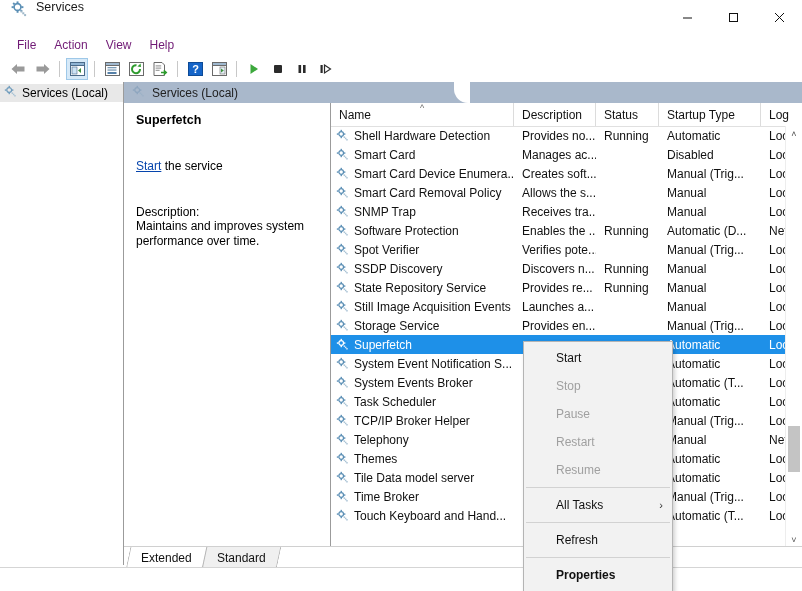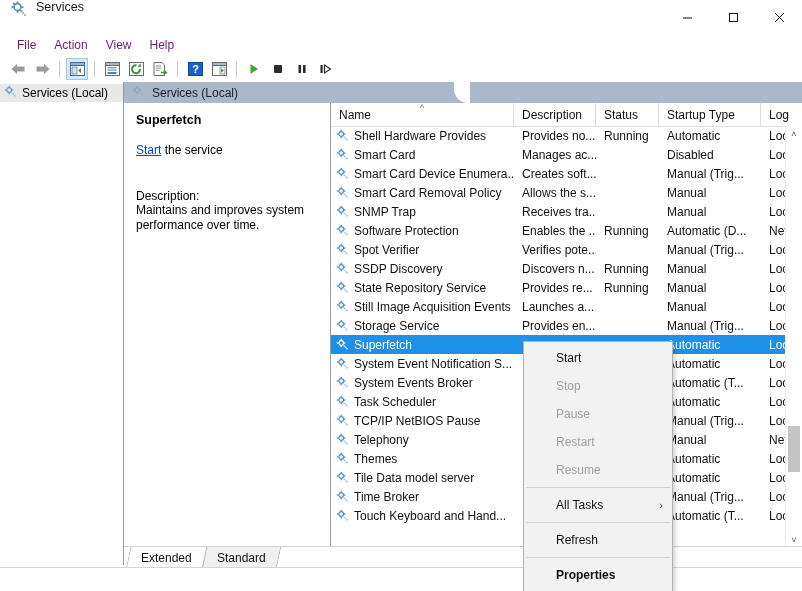--- a/index.html
+++ b/index.html
@@ -43,21 +43,21 @@
   .pane-header .hdr-lbl{font-size:12px;color:#222;margin-left:7px;}
   .hdr-curve{position:absolute;left:330px;top:0;width:16px;height:21px;background:#ffffff;
              border-bottom-left-radius:14px;}
 
   .pane-split{position:absolute;top:21px;left:0;right:0;bottom:0;display:flex;}
 
   
   .detail{width:207px;box-sizing:border-box;padding:10px 12px 0 12px;background:#ffffff;
           border-right:1px solid #9b9b9b;}
   .detail h2{margin:0 0 0 0;font-size:12.5px;font-weight:bold;}
-  .detail .startline{margin-top:16px;font-size:12px;}
+  .detail .startline{margin-top:32px;font-size:12px;}
   .detail .startline a{color:#0645ad;text-decoration:underline;cursor:pointer;}
   .detail .desc-title{margin-top:32px;font-size:12px;}
   .detail .desc-body{font-size:12px;line-height:15px;}
 
   
   .list-wrap{flex:1;position:relative;background:#ffffff;overflow:hidden;}
   .lv-header{display:flex;height:23px;background:#ffffff;border-bottom:1px solid #e0e0e0;
              position:relative;}
   .lv-header .col{position:relative;display:flex;align-items:center;font-size:12px;color:#111;
                   padding-left:8px;box-sizing:border-box;border-right:1px solid #dcdcdc;height:23px;}
@@ -339,21 +339,21 @@
                         <rect x="4.9" y="8.2" width="1.5" height="1.7"></rect>
                         <rect x="0.9" y="4.7" width="1.7" height="1.5"></rect>
                         <rect x="8.4" y="4.7" width="1.7" height="1.5"></rect>
                       </g>
                       <g fill="#a9c2d4">
                         <rect x="8.2" y="8" width="1.6" height="1.6"></rect>
                         <rect x="9.6" y="9.4" width="1.6" height="1.6"></rect>
                         <rect x="11" y="10.8" width="1.6" height="1.6"></rect>
                       </g>
                     </svg></span>
-                  <span class="nm">Shell Hardware Provides</span>
+                  <span class="nm">Shell Hardware Detection</span>
                 </div>
                 <div class="cell" style="width: 82px;">Provides no...</div>
                 <div class="cell" style="width: 63px;">Running</div>
                 <div class="cell" style="width: 102px;">Automatic</div>
                 <div class="cell" style="width: 30px;">Loc</div>
               </div>
               <div class="row">
                 <div class="cell name" style="width: 183px;">
                   <span class="svc-ico"><svg width="13" height="13" viewBox="0 0 14 14">
                       <circle cx="5.6" cy="5.4" r="2.5" fill="none" stroke="#5b8fb5" stroke-width="1.3"></circle>
@@ -684,21 +684,21 @@
                         <rect x="4.9" y="8.2" width="1.5" height="1.7"></rect>
                         <rect x="0.9" y="4.7" width="1.7" height="1.5"></rect>
                         <rect x="8.4" y="4.7" width="1.7" height="1.5"></rect>
                       </g>
                       <g fill="#a9c2d4">
                         <rect x="8.2" y="8" width="1.6" height="1.6"></rect>
                         <rect x="9.6" y="9.4" width="1.6" height="1.6"></rect>
                         <rect x="11" y="10.8" width="1.6" height="1.6"></rect>
                       </g>
                     </svg></span>
-                  <span class="nm">TCP/IP NetBIOS Pause</span>
+                  <span class="nm">TCP/IP Broker Helper</span>
                 </div>
                 <div class="cell" style="width: 82px;"></div>
                 <div class="cell" style="width: 63px;"></div>
                 <div class="cell" style="width: 102px;">Manual (Trig...</div>
                 <div class="cell" style="width: 30px;">Loc</div>
               </div>
               <div class="row">
                 <div class="cell name" style="width: 183px;">
                   <span class="svc-ico"><svg width="13" height="13" viewBox="0 0 14 14">
                       <circle cx="5.6" cy="5.4" r="2.5" fill="none" stroke="#5b8fb5" stroke-width="1.3"></circle>

